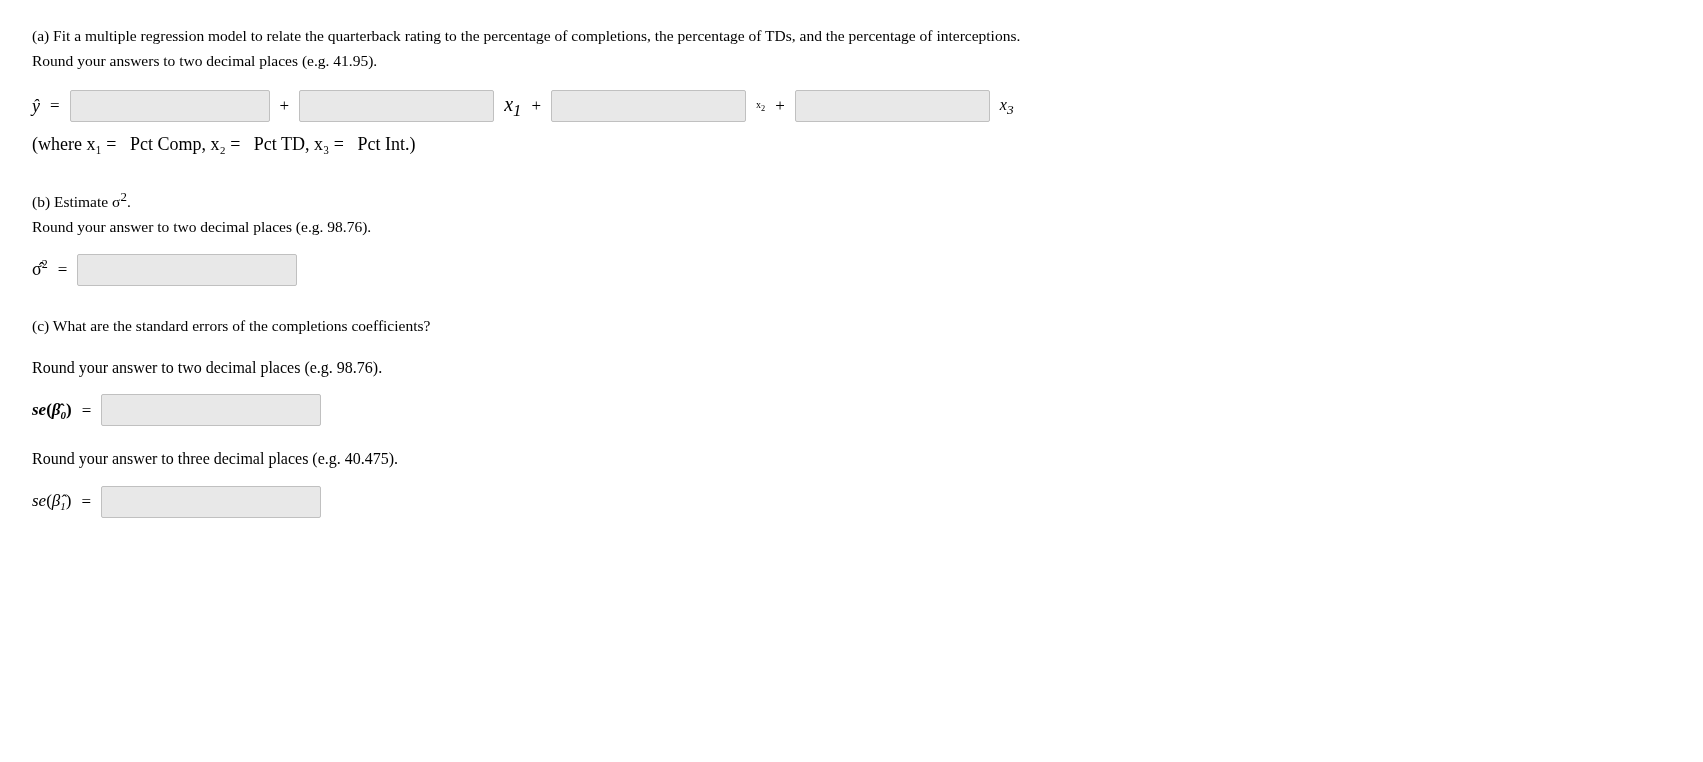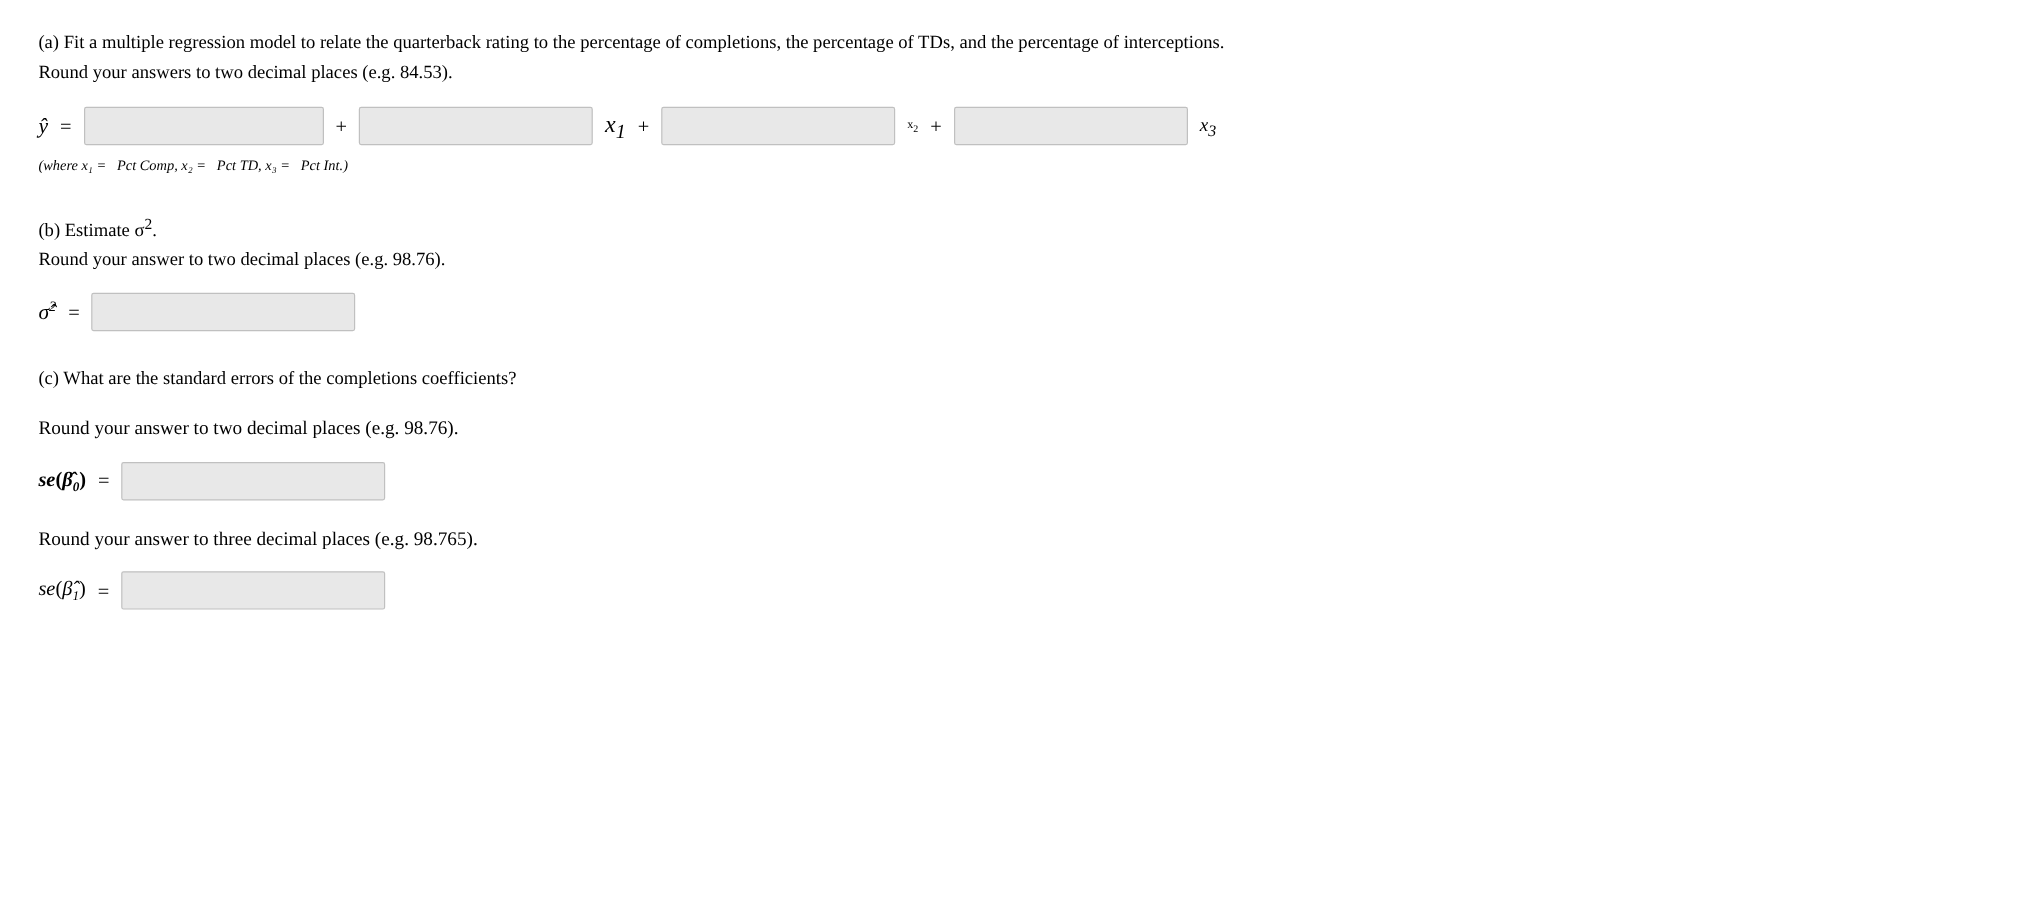--- a/index.html
+++ b/index.html
@@ -50,33 +50,32 @@
 
     .input-medium {
       width: 195px;
     }
 
     .input-se {
       width: 220px;
     }
 
     .where-line {
-      font-size: 12px;
+      font-size: 18px;
       margin-top: 4px;
       margin-bottom: 4px;
-      font-style: italic;
     }
   </style>
 </head>
 <body>
 
 <div class="section">
   <div class="question-text">
     <span>(a) Fit a multiple regression model to relate the quarterback rating to the percentage of completions, the percentage of TDs, and the percentage of interceptions.</span><br>
-    <span>Round your answers to two decimal places (e.g. 84.53).</span>
+    <span>Round your answers to two decimal places (e.g. 41.95).</span>
   </div>
 
   <div class="math-line">
 
     <span style="font-style:italic; font-size:18px;">ŷ</span>
     <span style="font-size:17px;">=</span>
     <input type="text" class="input-wide" placeholder="" style="">
     <span style="font-size:17px;">+</span>
     <input type="text" class="input-medium" placeholder="" style="">
     <span style="font-style:italic; font-size:20px;">x<sub>1</sub></span>
@@ -93,21 +92,21 @@
   </div>
 </div>
 
 <div class="section">
   <div class="question-text">
     <span>(b) Estimate σ<sup>2</sup>.</span><br>
     <span>Round your answer to two decimal places (e.g. 98.76).</span>
   </div>
 
   <div class="math-line">
-    <span style="font-style:italic; font-size:18px;">σ̂<sup style="font-size:12px;">2</sup></span>
+    <span style="font-size:18px;">σ̂<sup style="font-size:12px;">2</sup></span>
     <span style="font-size:17px;">=</span>
     <input type="text" class="input-se" placeholder="" style="">
   </div>
 </div>
 
 <div class="section">
   <div class="question-text">
     <span>(c) What are the standard errors of the completions coefficients?</span>
   </div>
 
@@ -115,21 +114,21 @@
     <span>Round your answer to two decimal places (e.g. 98.76).</span>
   </div>
 
   <div class="math-line">
     <span style="font-style:italic; font-size:17px;font-weight:bold;">se<span style="font-style:normal;">(</span>β̂<sub style="font-size:11px;">0</sub><span style="font-style:normal;">)</span></span>
     <span style="font-size:17px;">=</span>
     <input type="text" class="input-se" placeholder="" style="">
   </div>
 
   <div style="margin-top: 20px; margin-bottom: 8px;">
-    <span>Round your answer to three decimal places (e.g. 98.765).</span>
+    <span>Round your answer to three decimal places (e.g. 40.475).</span>
   </div>
 
   <div class="math-line">
     <span style="font-style:italic; font-size:17px;">se<span style="font-style:normal;">(</span>β̂<sub style="font-size:11px;">1</sub><span style="font-style:normal;">)</span></span>
     <span style="font-size:17px;">=</span>
     <input type="text" class="input-se" placeholder="" style="">
   </div>
 </div>
 
 </body></html>

